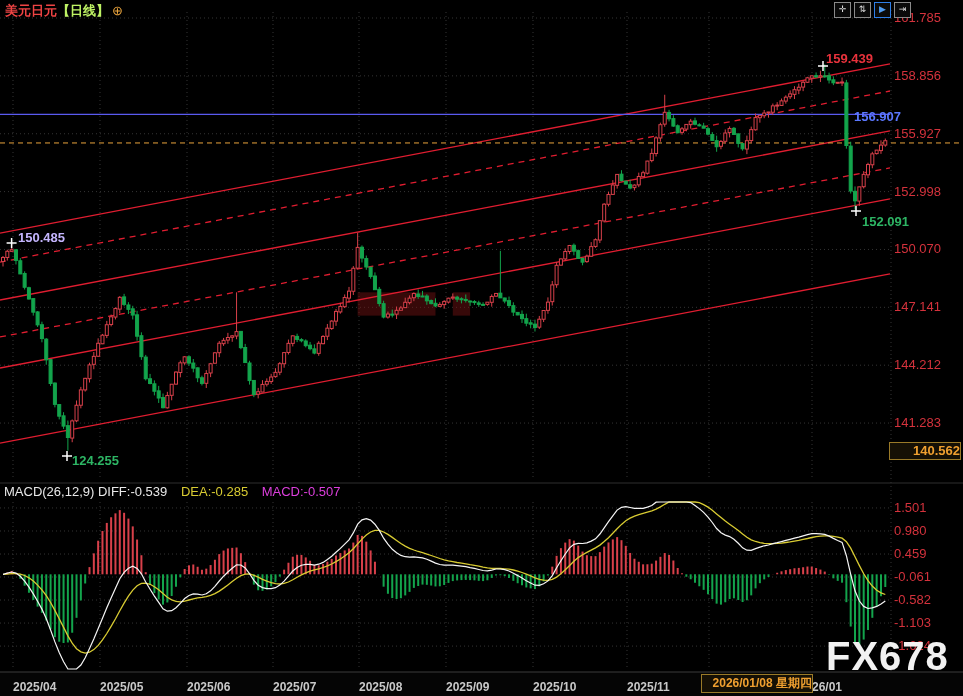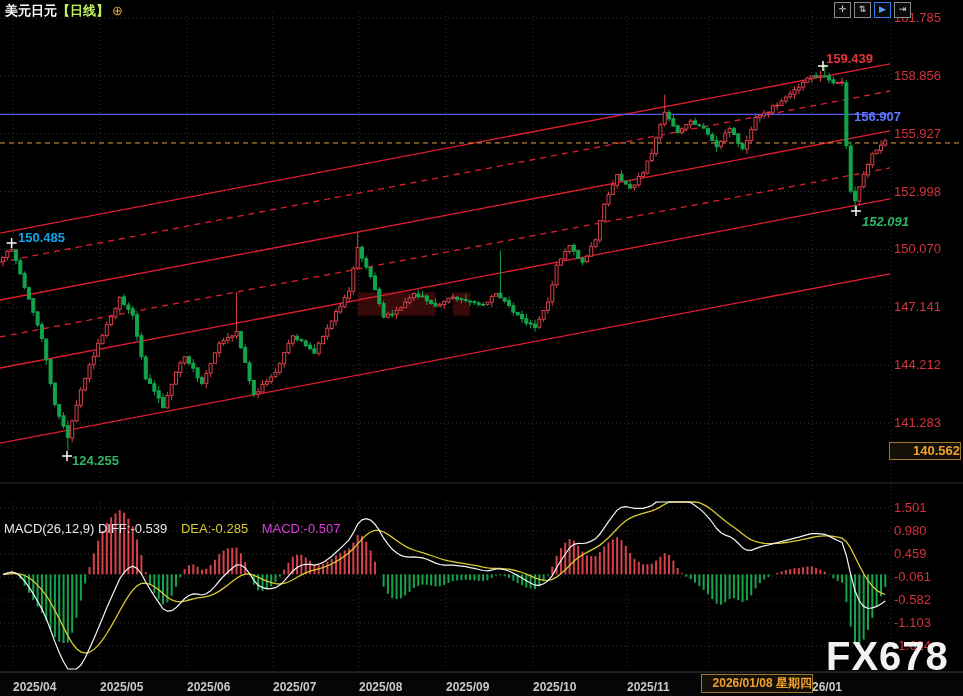--- a/index.html
+++ b/index.html
@@ -1,29 +1,29 @@
 <!DOCTYPE html>
 <html><head>
 <meta charset="utf-8">
 <style>
   html,body{margin:0;padding:0;background:#000;}
   #app{position:relative;width:963px;height:696px;background:#000;overflow:hidden;
        font-family:"Liberation Sans",sans-serif;}
   #svgwrap{position:absolute;left:0;top:0;width:963px;height:696px;}
   .hdr{position:absolute;left:5px;top:2px;z-index:6;font-size:13px;font-weight:bold;white-space:nowrap;}
-  .hdr .t1{color:#ffffff;}
+  .hdr .t1{color:#ef4444;}
   .hdr .t2{color:#bef264;}
   .hdr .plus{color:#e8a33d;font-weight:normal;margin-left:3px;}
   #toolbar{position:absolute;top:2px;left:834px;z-index:6;display:flex;gap:3px;}
   .tbtn{width:15px;height:14px;border:1px solid #8a8a8a;color:#dcdcdc;font-size:9px;
         line-height:13px;text-align:center;background:#0a0a0a;cursor:pointer;}
   .tbtn.active{border-color:#2f7fe8;color:#4f9cf0;}
   .annot{position:absolute;font-size:13px;font-weight:bold;z-index:5;white-space:nowrap;}
   #bluelabel{position:absolute;font-size:13px;font-weight:bold;color:#5b78ff;z-index:5;}
-  #macdlegend{position:absolute;left:4px;top:484px;font-size:13px;z-index:5;white-space:nowrap;margin-top:37px;}
+  #macdlegend{position:absolute;left:4px;top:484px;font-size:13px;z-index:5;white-space:nowrap;}
   #macdlegend .w{color:#e8e8e8;}
   #macdlegend .y{color:#d8cb32;margin-left:10px;}
   #macdlegend .m{color:#dd3fdd;margin-left:10px;}
   .xbox{position:absolute;z-index:7;background:#151005;border:1px solid #9a7a28;color:#f0a030;
         font-size:12px;font-weight:bold;text-align:right;white-space:nowrap;}
   #datebox{left:701px;top:674px;width:110px;height:17px;line-height:17px;}
   #pricebox{left:889px;top:442px;width:66px;height:16px;line-height:16px;font-size:13px;text-align:right;padding-left:4px;}
   #watermark{position:absolute;left:826px;top:634px;z-index:8;color:#f2f2f2;font-size:40px;
              font-weight:bold;letter-spacing:1px;}
 </style>
@@ -748,17 +748,17 @@
     <span class="y">DEA:-0.285</span>
     <span class="m">MACD:-0.507</span>
   </div>
 
   <div id="bluelabel" class="annot" style="left: 854px; top: 109px;">156.907</div>
 
   <div id="datebox" class="xbox">2026/01/08 星期四</div>
   <div id="pricebox" class="xbox">140.562</div>
 
   <div id="watermark">FX678</div>
-<div class="annot" style="left: 18px; top: 230px; color: #0ea5e9;">150.485</div>
+<div class="annot" style="left: 18px; top: 230px; color: #c4b5fd;">150.485</div>
     <div class="annot" style="left: 72px; top: 453px; color: rgb(45, 181, 100);">124.255</div>
     <div class="annot" style="left: 826px; top: 51px; color: rgb(232, 50, 60);">159.439</div>
-    <div class="annot" style="left: 862px; top: 214px; color: rgb(45, 181, 100); font-style: italic;">152.091</div>
+    <div class="annot" style="left: 862px; top: 214px; color: rgb(45, 181, 100);">152.091</div>
   </div>
 
 </body></html>

